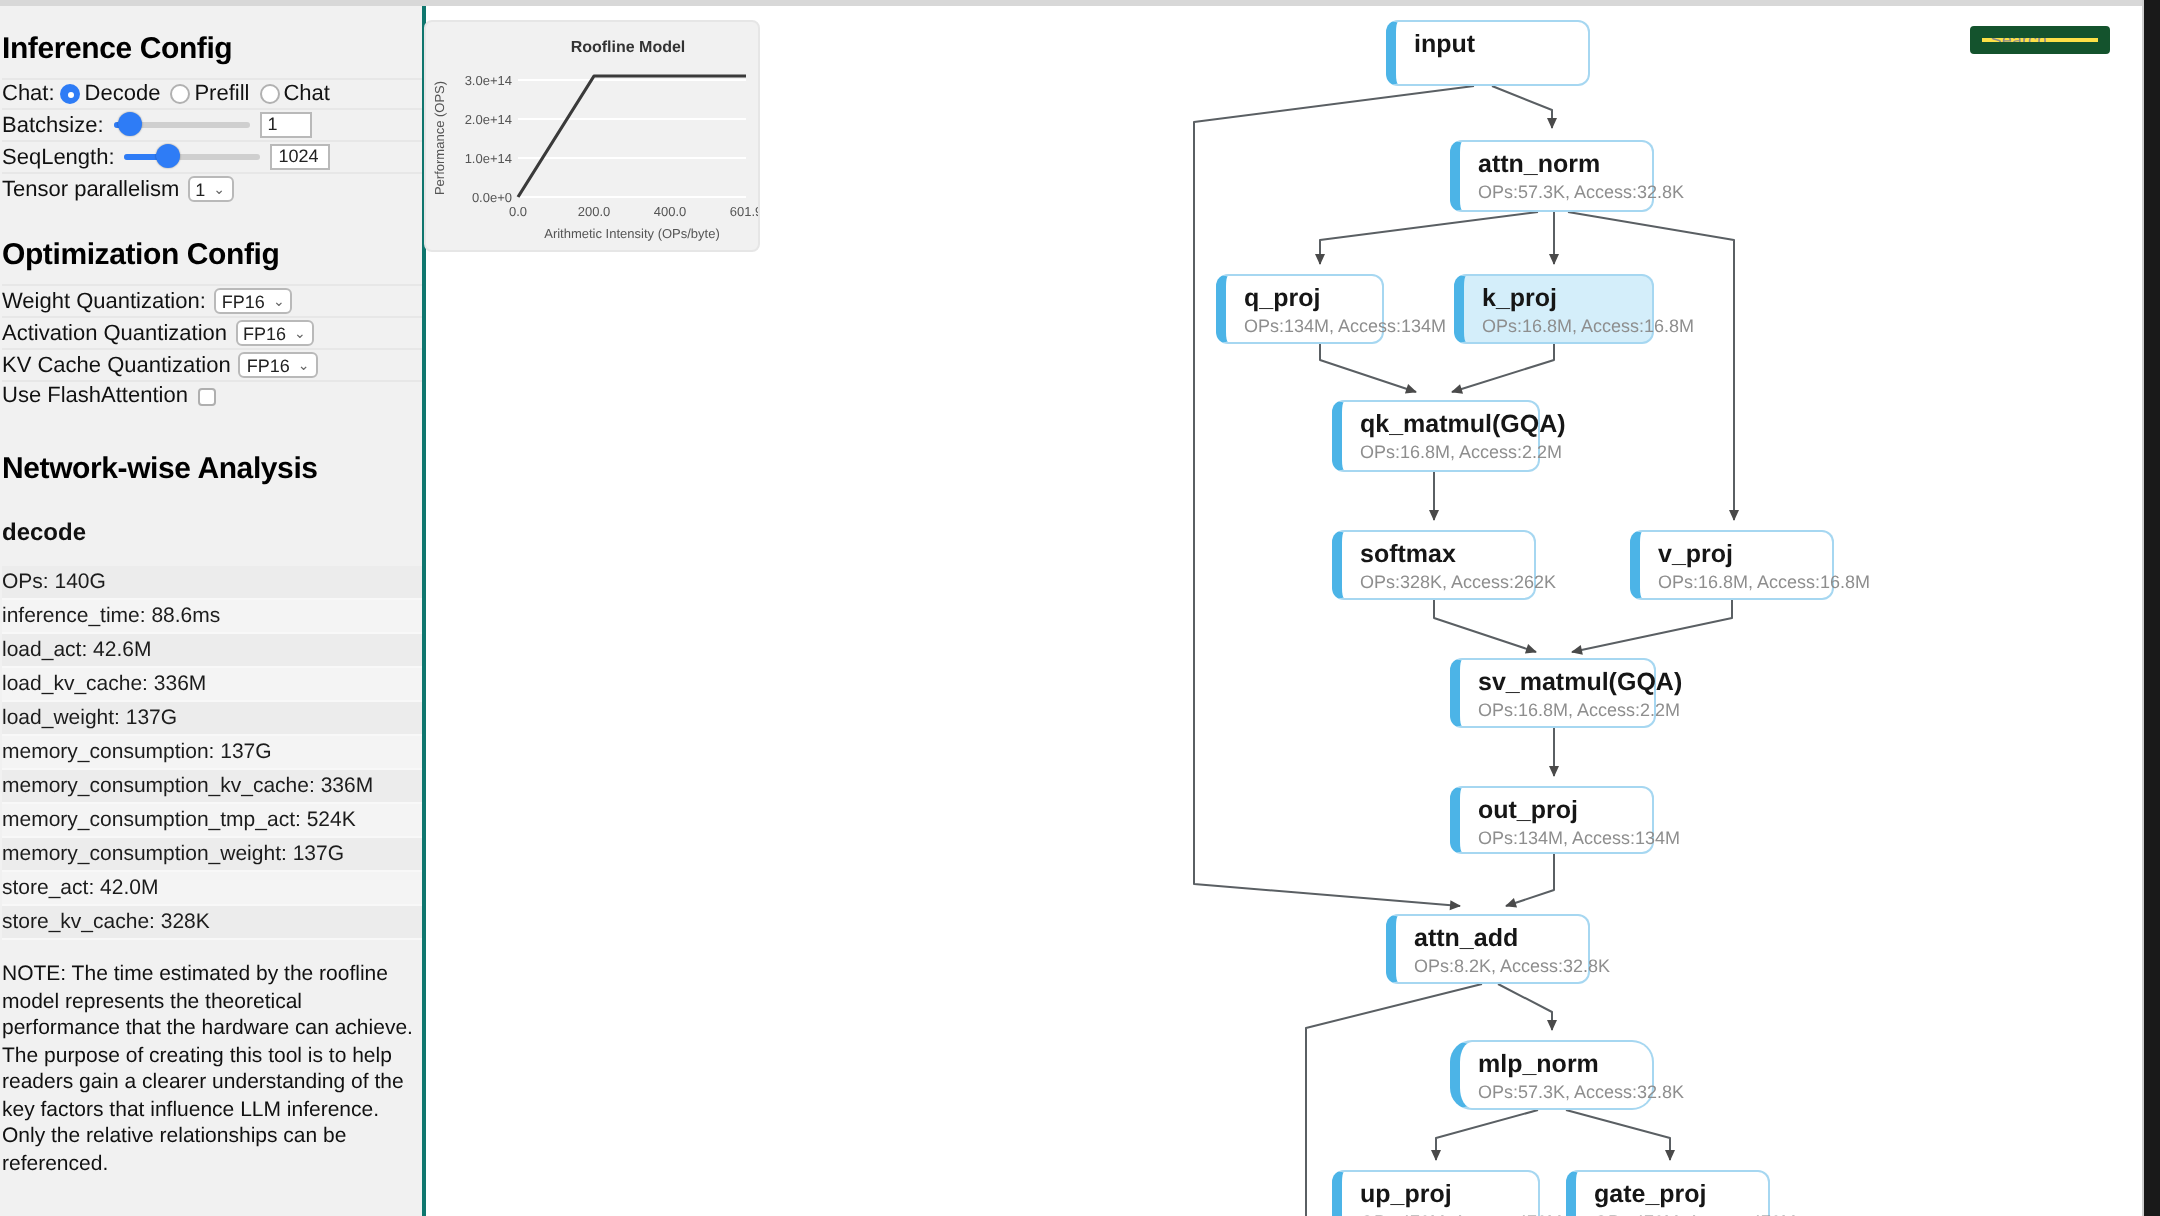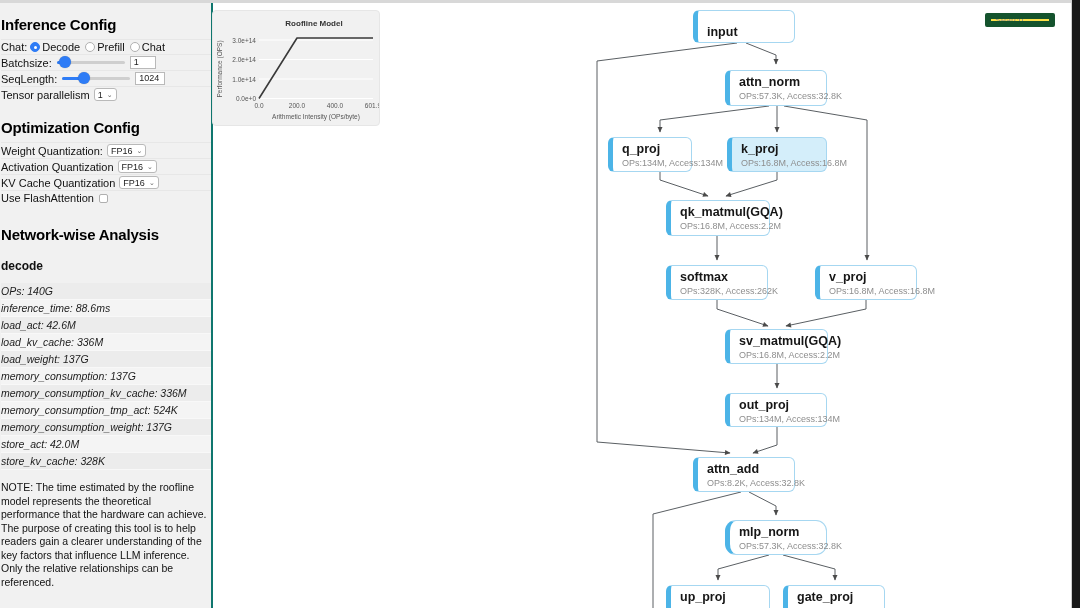--- a/index.html
+++ b/index.html
@@ -26,42 +26,42 @@
   .radio.checked { background:#2e7cf6; border-color:#2e7cf6; }
   .radio.checked::after { content:""; position:absolute; left:3px; top:3px; width:3px; height:3px; border-radius:50%; background:#fff; }
   .slider { position:relative; height:3px; background:#cfcfcf; border-radius:2px; width:68px; margin:0 5px; flex:none; }
   .slider .fill { position:absolute; left:0; top:0; height:100%; background:#2e7cf6; border-radius:2px; }
   .slider .thumb { position:absolute; top:-5px; width:12px; height:12px; border-radius:50%; background:#2e7cf6; box-shadow:0 0 1px rgba(0,0,0,.4); }
   .num-input { border:1px solid #b9b9b9; background:#fff; height:13px; font-size:9px; line-height:11px; padding:0 3px; color:#222; }
   .select { display:inline-flex; align-items:center; border:1px solid #b9b9b9; border-radius:3px; background:#fff; font-size:9px; height:13px; padding:0 3px; margin-left:4px; color:#222; }
   .select .caret { margin-left:4px; font-size:7px; color:#666; }
   .checkbox { width:9px; height:9px; border:1px solid #afafaf; border-radius:2px; background:#fff; margin-left:5px; flex:none; }
   .decode-title { font-size:12px; font-weight:bold; margin:16px 0 10px 0; }
-  .stats-list { margin-top:2px;font-style:italic; }
+  .stats-list { margin-top:2px; }
   .stat-row { font-size:10.5px; color:#1c1c1c; height:17px; line-height:16px; padding-left:0; background:#ececec; border-bottom:1px solid #f8f8f8; white-space:nowrap; }
   .stat-row:nth-child(even) { background:#f4f4f4; }
   .note { font-size:10.5px; line-height:13.5px; color:#111; margin:11px 2px 0 0; width:209px; }
 
   
   .chart-panel { position:absolute; left:212px; top:10px; width:168px; height:116px; background:#f1f1f1; border:1px solid #e6e6e6; border-radius:4px; z-index:5; }
   .chart-panel svg { display:block; }
   .ct-title { font-size:8px; font-weight:bold; fill:#333; }
   .ct-tick { font-size:6.5px; fill:#555; }
   .ct-axis { font-size:6.5px; fill:#555; }
 
   
   .graph-svg { position:absolute; left:0; top:0; z-index:1; }
   .node {
     position:absolute; background:#fff; border:1px solid #a6d7f1; border-left:5px solid #4cb4e7;
     border-radius:6px; padding:4px 9px 3px 9px; z-index:2; white-space:nowrap;
   }
   .node.hl { background:#d4eefa; }
   .node .t { font-size:12.5px; font-weight:bold; color:#161616; }
   .node .s { font-size:9px; color:#8e8e8e; margin-top:2px; }
-  .node.center { display:flex; align-items:flex-end; }
+  .node.center { display:flex; align-items:flex-start; }
 
   
   .search-input { position:absolute; left:985px; top:13px; width:70px; height:14px; border:6px solid #14532d; border-radius:2px; background:#fde047; font-size:9px; padding:0 4px; color:#333; z-index:45; font-family:"Liberation Sans", sans-serif; }
   .search-input::placeholder { color:#8a8a8a; }
 </style>
 </head>
 <body>
 
 <div class="top-strip"></div>
 <div class="right-strip"></div>

